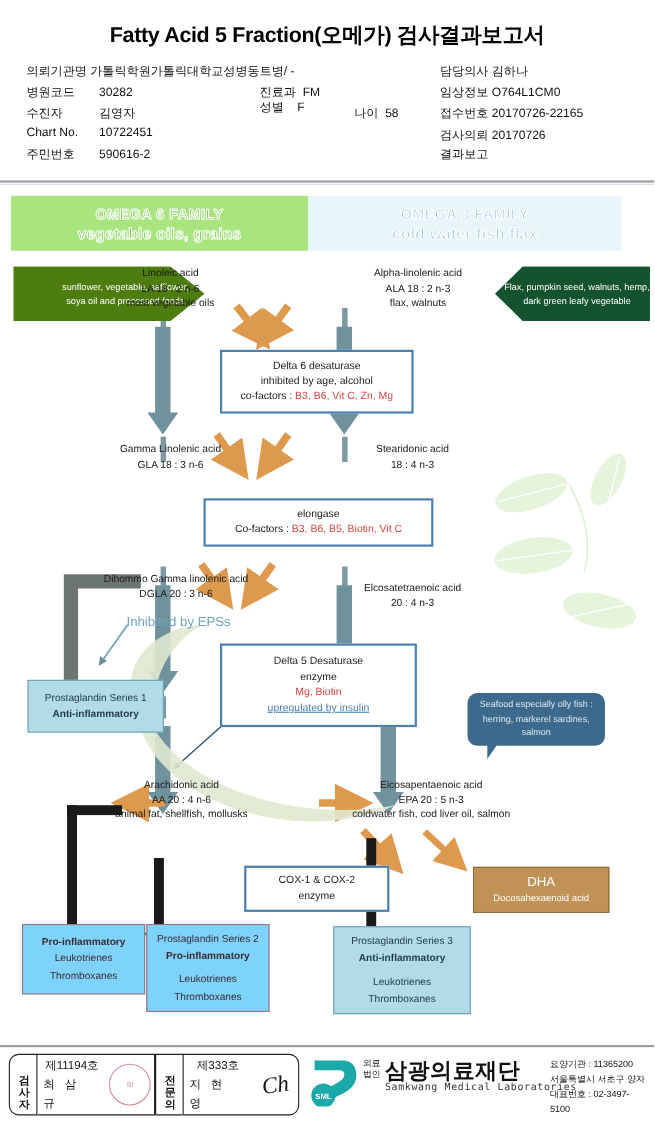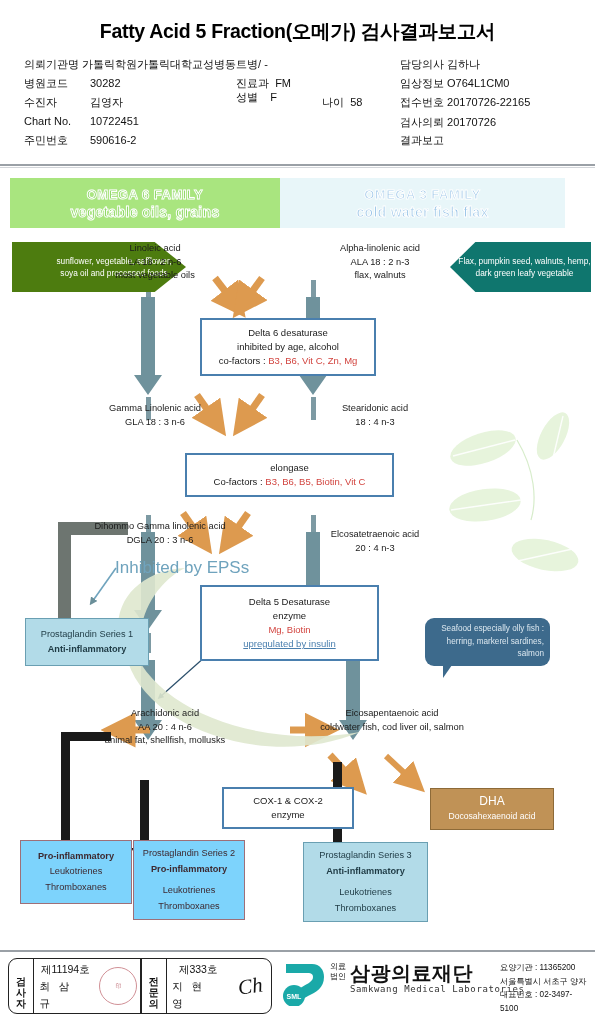--- a/index.html
+++ b/index.html
@@ -43,21 +43,21 @@
   .banner-6 .l1,.banner-6 .l2{color:#86d45b;-webkit-text-stroke:0.9px #ffffff;text-shadow:0 0 1px #fff;}
   .banner-3 .l1,.banner-3 .l2{color:#9cc6e8;-webkit-text-stroke:0.9px #ffffff;text-shadow:0 0 1px #fff;}
 
   
   .leaves{position:absolute;right:0;top:240px;width:150px;height:180px;opacity:.55;pointer-events:none;}
 
   
   .chev{position:absolute;color:#fff;font-size:8.3px;line-height:12.5px;text-align:center;
         display:flex;align-items:center;justify-content:center;}
   .chev-r{background:#4d7c0f;clip-path:polygon(0 0,82% 0,100% 50%,82% 100%,0 100%);padding-left:40px;}
-  .chev-l{background:#0f766e;clip-path:polygon(18% 0,100% 0,100% 100%,18% 100%,0 50%);}
+  .chev-l{background:#14532d;clip-path:polygon(18% 0,100% 0,100% 100%,18% 100%,0 50%);}
 
   
   .ebox{position:absolute;background:#fff;border:2.5px solid #4a7fae;
         display:flex;flex-direction:column;align-items:center;justify-content:center;
         font-size:9.5px;line-height:14px;color:#1a1a1a;text-align:center;}
   .ebox .red{color:#d2443f;}
 
   
   .mlab{position:absolute;text-align:center;font-size:9.3px;line-height:13.5px;color:#1a1a1a;}
 
@@ -69,21 +69,21 @@
   .brown{background:#c09256;border:1.6px solid #8d6a38;color:#fff;}
   .bold{font-weight:bold;}
 
   
   .seafood{position:absolute;background:#3d6a8c;border-radius:9px;color:#dbe7ef;
            font-size:8.2px;line-height:12.5px;text-align:center;
            display:flex;align-items:center;justify-content:center;}
   .seafood:after{content:"";position:absolute;left:18px;bottom:-12px;width:0;height:0;
            border-left:9px solid #3d6a8c;border-bottom:13px solid transparent;}
 
-  .epss{position:absolute;font-size:17px;color:#6fa3bd;}
+  .epss{position:absolute;font-size:12px;color:#6fa3bd;}
   .svglayer{position:absolute;left:0;top:0;width:595px;height:780px;pointer-events:none;}
 
   
   .footer{position:absolute;left:0;top:950px;width:595px;height:71px;background:#fff;}
   .foot-rule{position:absolute;left:0;top:0;width:595px;height:2px;background:#9aa0a6;}
   .signbox{position:absolute;left:8px;top:8px;width:262px;height:54px;
            border:1.4px solid #222;border-radius:9px;background:#fff;display:flex;}
   .sb-cell{position:relative;display:flex;align-items:center;justify-content:center;height:100%;}
   .sb-div{width:1.4px;background:#222;height:100%;}
   .vert{writing-mode:vertical-rl;font-size:10px;font-weight:bold;letter-spacing:1px;
@@ -235,21 +235,21 @@
       <div class="l1">OMEGA 6 FAMILY</div>
       <div class="l2">vegetable oils, grains</div>
     </div>
     <div class="banner banner-3">
       <div class="l1">OMEGA 3 FAMILY</div>
       <div class="l2">cold water fish flax</div>
     </div>
 
     <div class="chev chev-r" style="left:12px;top:72px;width:124px;height:50px;padding-right:10px;">sunflower, vegetable, safflower, soya oil and processed foods</div>
     <div class="chev chev-l" style="left:450px;top:72px;width:133px;height:50px;padding-left:8px;">Flax, pumpkin seed, walnuts, hemp, dark green leafy vegetable</div>
-    <div class="seafood" style="left:425px;top:448px;width:113px;height:48px;padding:0 6px;text-align:right;">Seafood especially olly fish : herring, markerel sardines, salmon</div>
+    <div class="seafood" style="left:425px;top:460px;width:113px;height:48px;padding:0 6px;">Seafood especially olly fish : herring, markerel sardines, salmon</div>
 
     <div class="mlab" style="left:100px;top:72px;width:110px;">
       <div>Linoleic acid</div>
       <div>LA 18 : 2  n-6</div>
       <div>most vegetable oils</div>
     </div>
     <div class="mlab" style="left:318px;top:72px;width:124px;">
       <div>Alpha-linolenic acid</div>
       <div>ALA 18 : 2  n-3</div>
       <div>flax, walnuts</div>
@@ -270,20 +270,21 @@
       <div>Elcosatetraenoic acid</div>
       <div>20 : 4  n-3</div>
     </div>
     <div class="mlab" style="left:85px;top:537px;width:160px;">
       <div>Arachidonic acid</div>
       <div>AA 20 : 4  n-6</div>
       <div>animal fat, shellfish, mollusks</div>
     </div>
     <div class="mlab" style="left:296px;top:537px;width:192px;">
       <div>Eicosapentaenoic acid</div>
+      <div>EPA 20 : 5  n-3</div>
       <div>coldwater fish, cod liver oil, salmon</div>
     </div>
 
     <div class="ebox" style="left:200px;top:148px;width:172px;height:54px;">
       <div>Delta 6 desaturase</div>
       <div>inhibited by age, alcohol</div>
       <div><span>co-factors : </span><span class="red">B3, B6, Vit C, Zn, Mg</span></div>
     </div>
 
     <div class="ebox" style="left:185px;top:283px;width:205px;height:40px;">

